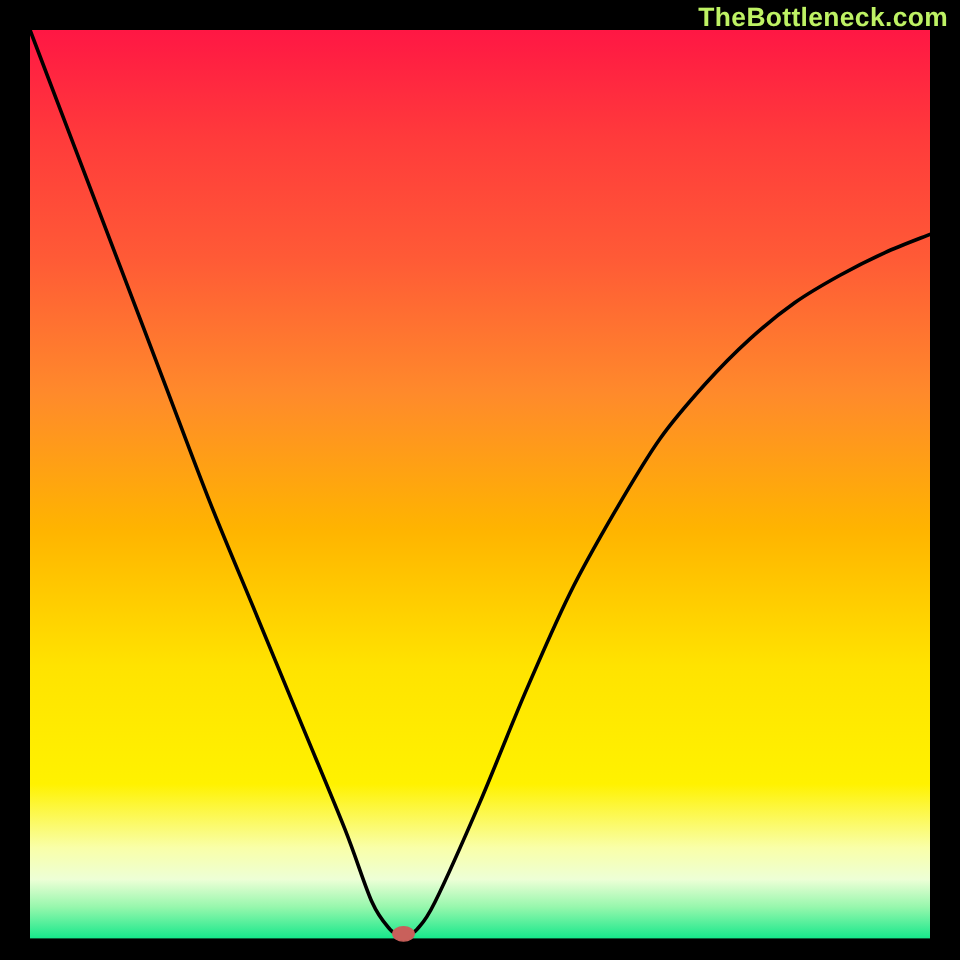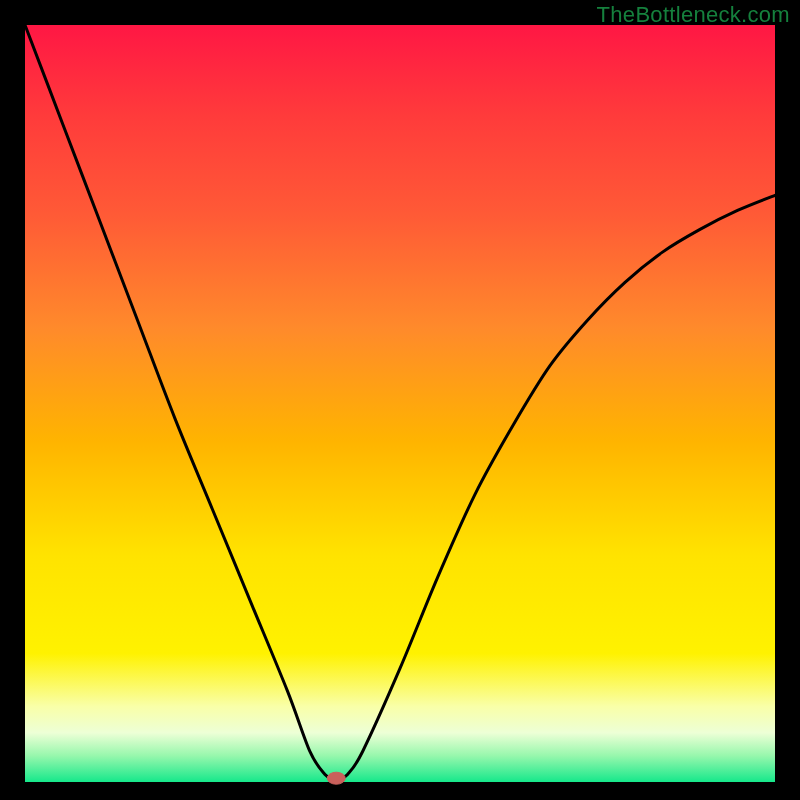--- a/index.html
+++ b/index.html
@@ -13,23 +13,23 @@
   }
   .wrapper {
     position: relative;
     width: 800px;
     height: 800px;
   }
   .watermark {
     position: absolute;
     top: 2px;
     right: 10px;
-    color: #15803d;
+    color: #bef264;
     font-size: 22px;
-    font-weight: 400;
+    font-weight: 700;
     letter-spacing: 0.3px;
     z-index: 10;
     user-select: none;
     text-align: right;
   }
   svg {
     display: block;
   }
 </style>
 </head>

